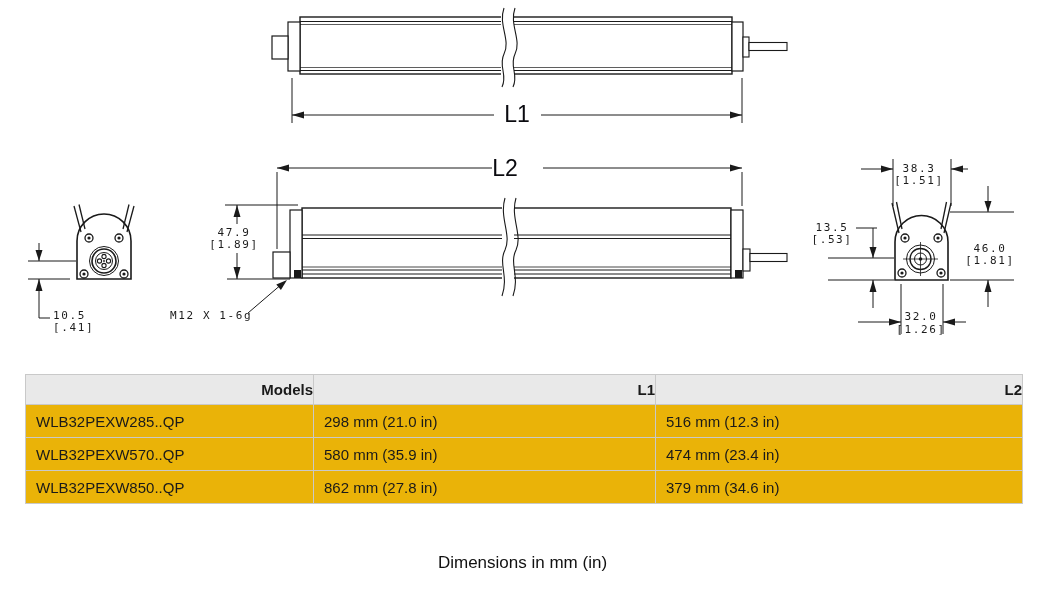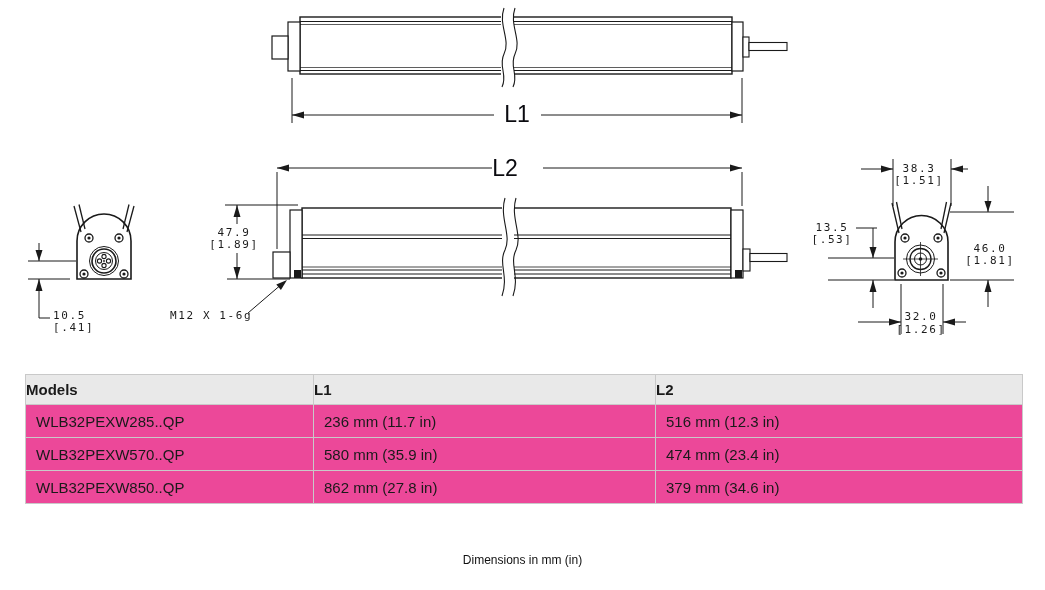--- a/index.html
+++ b/index.html
@@ -16,32 +16,32 @@
     font-family:"Liberation Sans", sans-serif;
     font-size:23px; fill:#0a0a0f;
   }
   .drawing-svg { position:absolute; top:0; left:0; }
   .dims-table {
     position:absolute; left:25px; top:374px; width:997px;
     border-collapse:collapse; font-size:15px; table-layout:fixed;
   }
   .dims-table th {
     background:#e9e9e9; border:1px solid #c9c9c9; font-weight:bold;
-    height:29px; text-align:left; padding:0;
+    height:29px; text-align:right; padding:0;
   }
   .dims-table td {
     border:1px solid #c9c9c9; height:32px; padding:0 0 0 10px;
-    text-align:left; background:#ec4899;
+    text-align:left; background:#eab308;
   }
   .col-models { width:288px; }
   .col-l1 { width:342px; }
   .col-l2 { width:367px; }
   .caption {
     position:absolute; top:553px; left:0; width:1045px;
-    text-align:center; font-size:12px; color:#111111;
+    text-align:center; font-size:17px; color:#111111;
   }
 </style>
 </head>
 <body>
 
 <svg class="drawing-svg" width="1045" height="362" viewBox="0 0 1045 362">
 
   <g stroke="#1a1a1a" fill="none" stroke-width="1">
     <rect x="300" y="17" width="432" height="57" fill="#ffffff" stroke-width="1.4"></rect>
     <line x1="300" y1="21.5" x2="732" y2="21.5"></line>
@@ -237,21 +237,21 @@
   <thead>
     <tr>
       <th>Models</th>
       <th>L1</th>
       <th>L2</th>
     </tr>
   </thead>
   <tbody>
     <tr>
       <td>WLB32PEXW285..QP</td>
-      <td>236 mm (11.7 in)</td>
+      <td>298 mm (21.0 in)</td>
       <td>516 mm (12.3 in)</td>
     </tr>
     <tr>
       <td>WLB32PEXW570..QP</td>
       <td>580 mm (35.9 in)</td>
       <td>474 mm (23.4 in)</td>
     </tr>
     <tr>
       <td>WLB32PEXW850..QP</td>
       <td>862 mm (27.8 in)</td>

